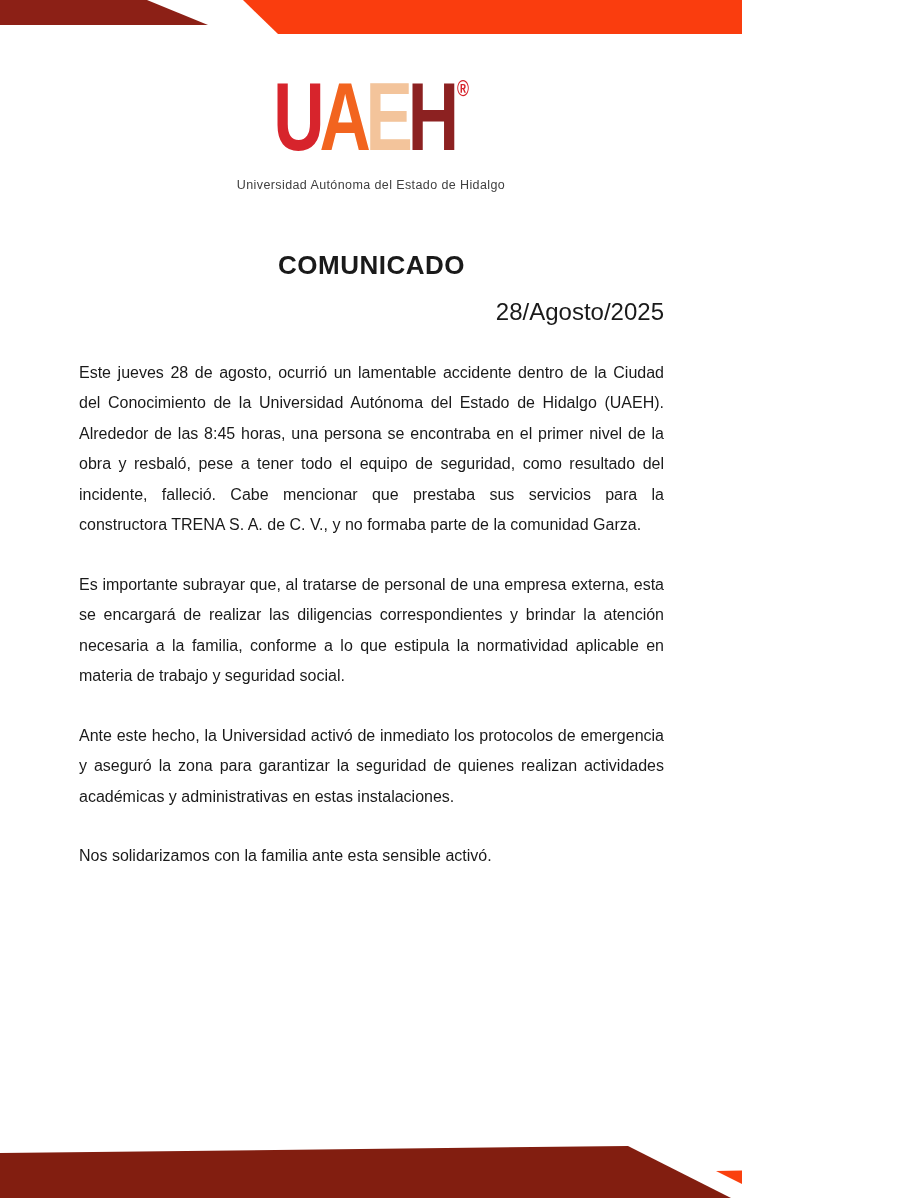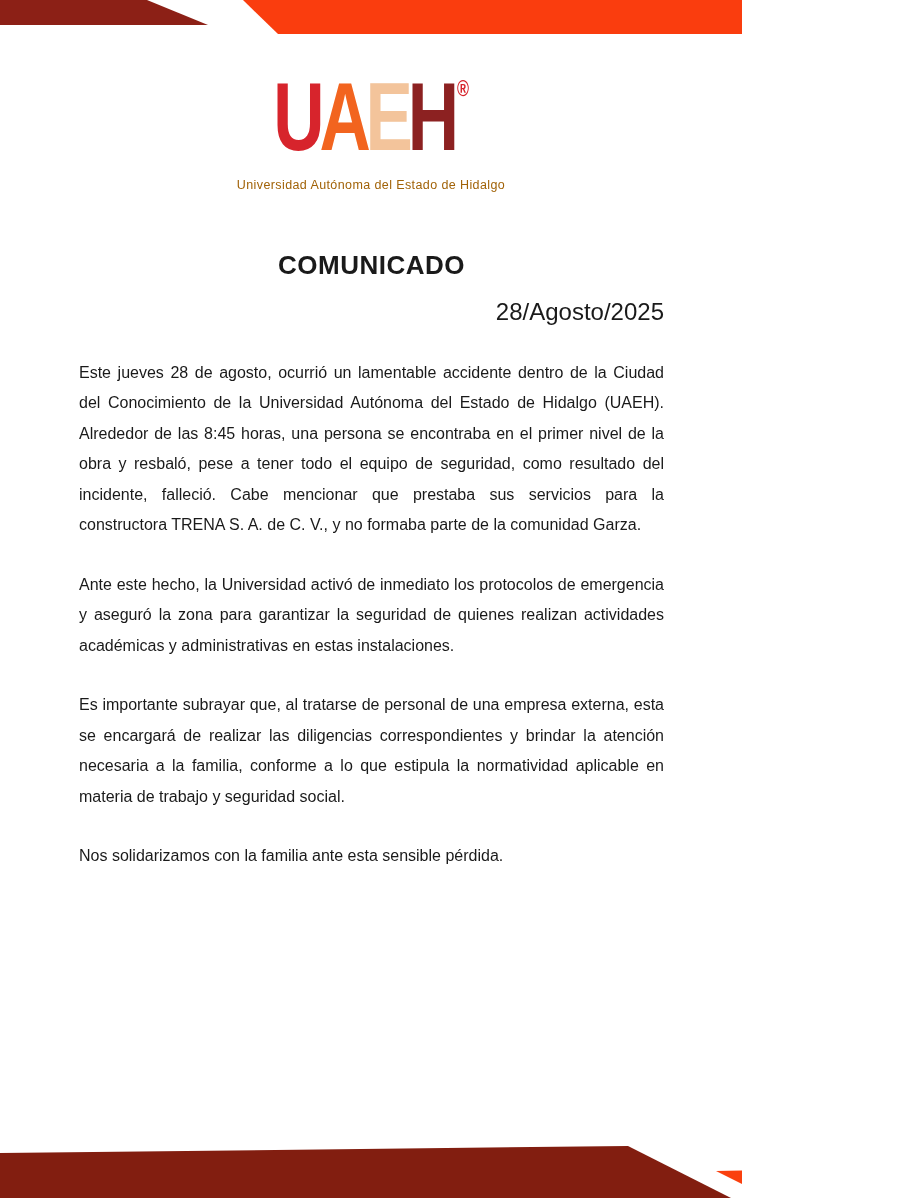--- a/index.html
+++ b/index.html
@@ -87,26 +87,26 @@
     <polygon points="0,0 147,0 208,25 0,25" style="fill: rgb(140, 32, 22);"></polygon>
     <polygon points="243,0 900,0 900,34 278,34" style="fill: rgb(250, 61, 14);"></polygon>
     <polygon points="0,1153 628,1146 731,1198 0,1198" style="fill: rgb(130, 30, 16);"></polygon>
     <polygon points="716,1171 900,1167 900,1198 770,1198" style="fill: rgb(250, 64, 14);"></polygon>
   </svg>
 
   <header class="logo-wrap">
     <div class="logo-letters">
       <span class="lt lt-u" style="color: rgb(215, 36, 44);">U</span><span class="lt lt-a" style="color: rgb(242, 100, 31);">A</span><span class="lt lt-e" style="color: rgb(243, 196, 155);">E</span><span class="lt lt-h" style="color: rgb(140, 33, 33);">H</span><span class="rmark" style="color: rgb(215, 36, 44);">®</span>
     </div>
-    <div class="tagline" style="color: #a16207; margin-top: 23px;">Universidad Autónoma del Estado de Hidalgo</div>
+    <div class="tagline" style="color: #404040; margin-top: 23px;">Universidad Autónoma del Estado de Hidalgo</div>
   </header>
 
   <main class="content">
     <h1 class="title">COMUNICADO</h1>
     <div class="date-line">28/Agosto/2025</div>
 
     <p class="para first">Este jueves 28 de agosto, ocurrió un lamentable accidente dentro de la Ciudad del Conocimiento de la Universidad Autónoma del Estado de Hidalgo (UAEH). Alrededor de las 8:45 horas, una persona se encontraba en el primer nivel de la obra y resbaló, pese a tener todo el equipo de seguridad, como resultado del incidente, falleció. Cabe mencionar que prestaba sus servicios para la constructora TRENA S. A. de C. V., y no formaba parte de la comunidad Garza.</p>
+    <p class="para">Es importante subrayar que, al tratarse de personal de una empresa externa, esta se encargará de realizar las diligencias correspondientes y brindar la atención necesaria a la familia, conforme a lo que estipula la normatividad aplicable en materia de trabajo y seguridad social.</p>
     <p class="para">Ante este hecho, la Universidad activó de inmediato los protocolos de emergencia y aseguró la zona para garantizar la seguridad de quienes realizan actividades académicas y administrativas en estas instalaciones.</p>
-    <p class="para">Es importante subrayar que, al tratarse de personal de una empresa externa, esta se encargará de realizar las diligencias correspondientes y brindar la atención necesaria a la familia, conforme a lo que estipula la normatividad aplicable en materia de trabajo y seguridad social.</p>
-    <p class="para last">Nos solidarizamos con la familia ante esta sensible pérdida.</p>
+    <p class="para last">Nos solidarizamos con la familia ante esta sensible activó.</p>
   </main>
 
 </div>
 
 </body></html>

